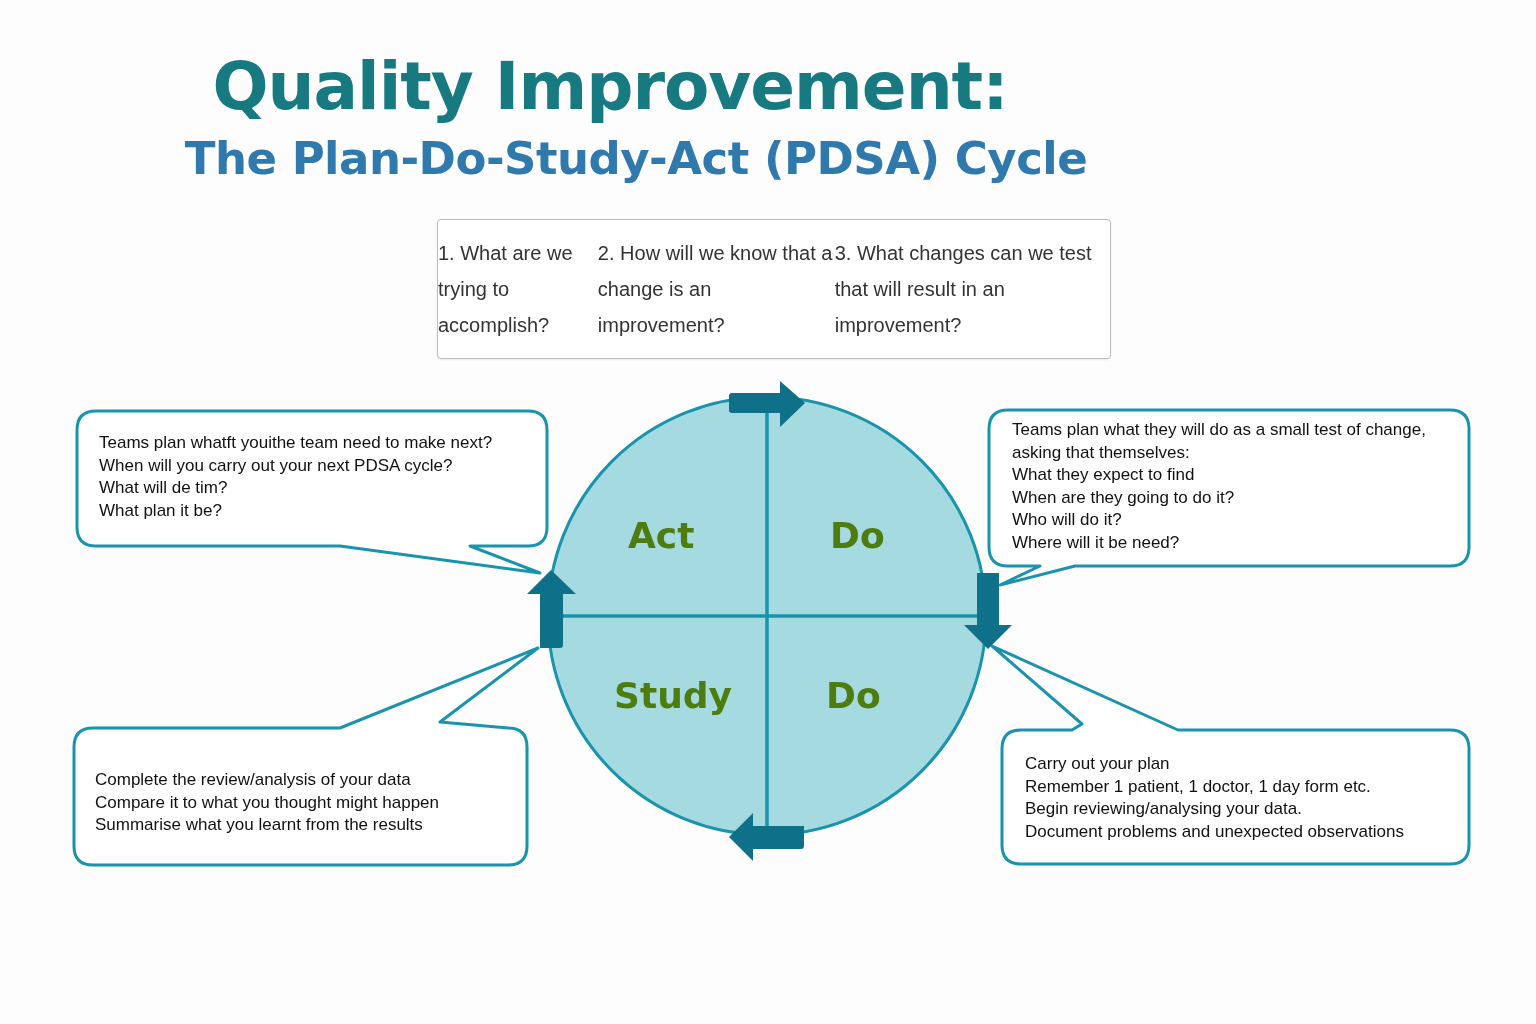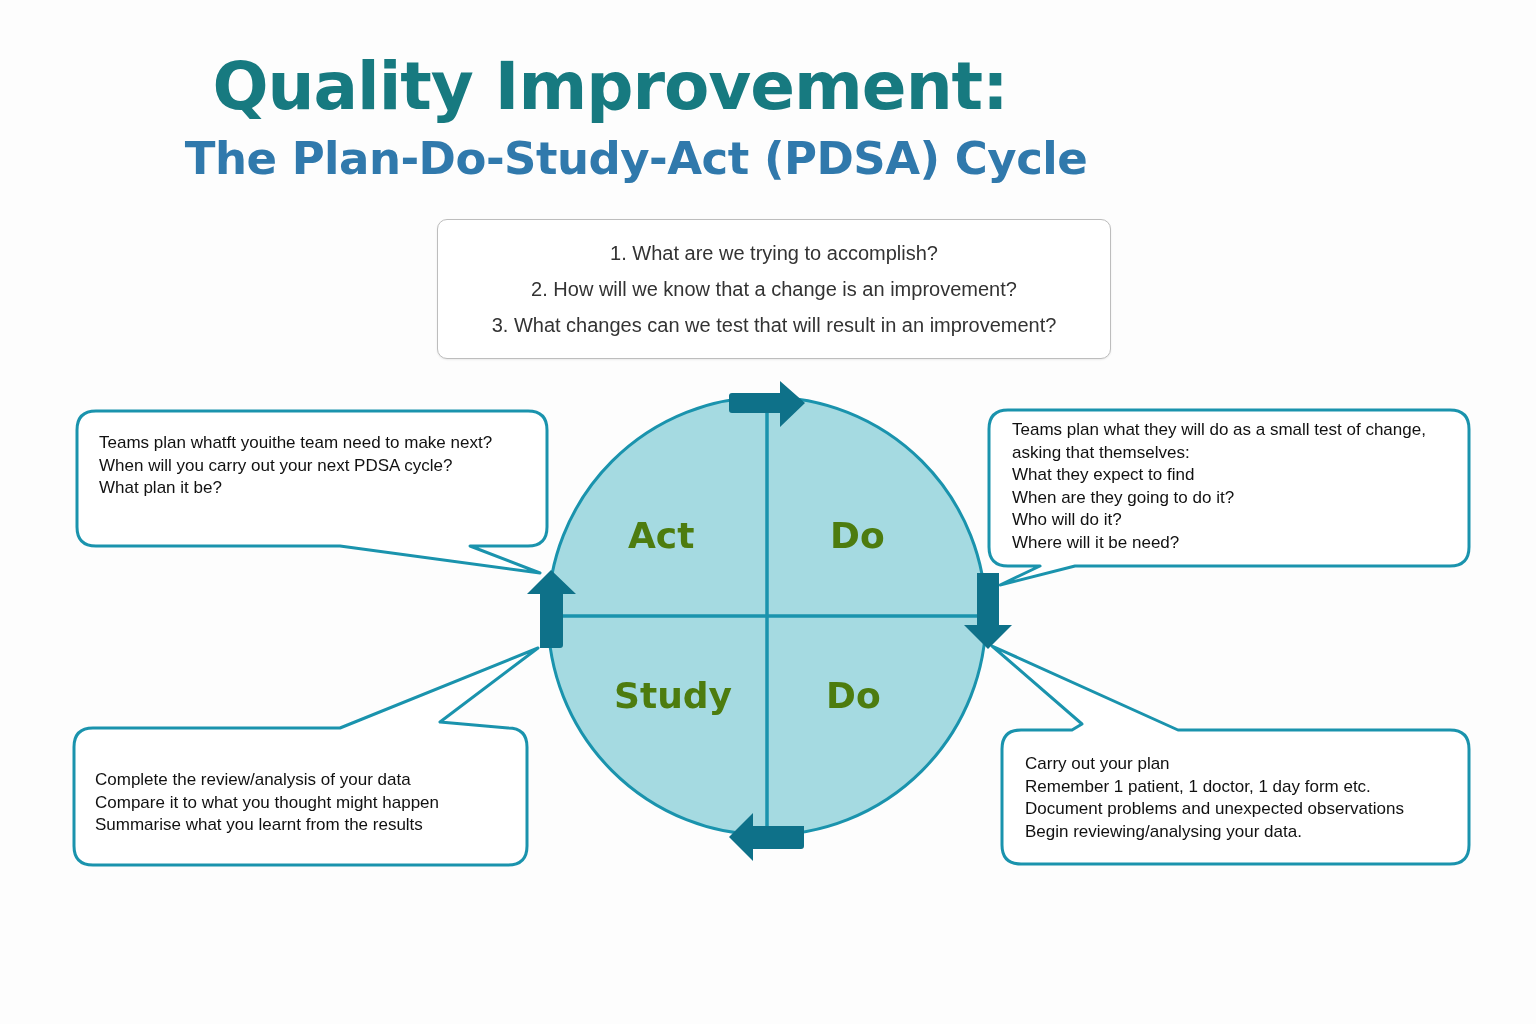--- a/index.html
+++ b/index.html
@@ -16,23 +16,23 @@
     font-size: 66px; letter-spacing: -1px; color: #177a80;
   }
   .title-sub {
     position: absolute; left: 0; top: 132px; width: 1272px;
     text-align: center; margin: 0;
     font-family: "DejaVu Sans", sans-serif; font-weight: bold;
     font-size: 45px; letter-spacing: -0.5px; color: #3079ac;
   }
   .questions {
     position: absolute; left: 437px; top: 219px; width: 672px; height: 138px;
-    border: 1.5px solid #bdbdbd; border-radius: 10px; background: #fff;
+    border: 1.5px solid #bdbdbd; border-radius: 4px; background: #fff;
     box-shadow: 0 1px 2px rgba(0,0,0,0.08);
-    display: flex; flex-direction: column; align-items: center; justify-content: center;
+    display: flex; flex-direction: row; align-items: center; justify-content: center;
   }
   .questions div {
     font-size: 20px; color: #333; line-height: 36px;
   }
   svg.diagram { position: absolute; left: 0; top: 0; }
   .callout-text {
     position: absolute; font-size: 17px; color: #111; line-height: 22.5px;
     white-space: nowrap;
   }
   .quad-label {
@@ -83,20 +83,21 @@
 </svg>
 
 <div class="quad-label" style="left:628px; top:515px;">Act</div>
 <div class="quad-label" style="left:830px; top:515px;">Do</div>
 <div class="quad-label" style="left:614px; top:675px;text-align:right;">Study</div>
 <div class="quad-label" style="left:826px; top:675px;">Do</div>
 
 <div class="callout-text" style="left:99px; top:432px;">
   <div>Teams plan whatft youithe team need to make next?</div>
   <div>When will you carry out your next PDSA cycle?</div>
+  <div>What will de tim?</div>
   <div>What plan it be?</div>
 </div>
 
 <div class="callout-text" style="left:1012px; top:419px;">
   <div>Teams plan what they will do as a small test of change,</div>
   <div>asking that themselves:</div>
   <div>What they expect to find</div>
   <div>When are they going to do it?</div>
   <div>Who will do it?</div>
   <div>Where will it be need?</div>
@@ -104,15 +105,15 @@
 
 <div class="callout-text" style="left:95px; top:769px;">
   <div>Complete the review/analysis of your data</div>
   <div>Compare it to what you thought might happen</div>
   <div>Summarise what you learnt from the results</div>
 </div>
 
 <div class="callout-text" style="left:1025px; top:753px;">
   <div>Carry out your plan</div>
   <div>Remember 1 patient, 1 doctor, 1 day form etc.</div>
+  <div>Begin reviewing/analysing your data.</div>
   <div>Document problems and unexpected observations</div>
-  <div>Begin reviewing/analysing your data.</div>
 </div>
 
 </body></html>

